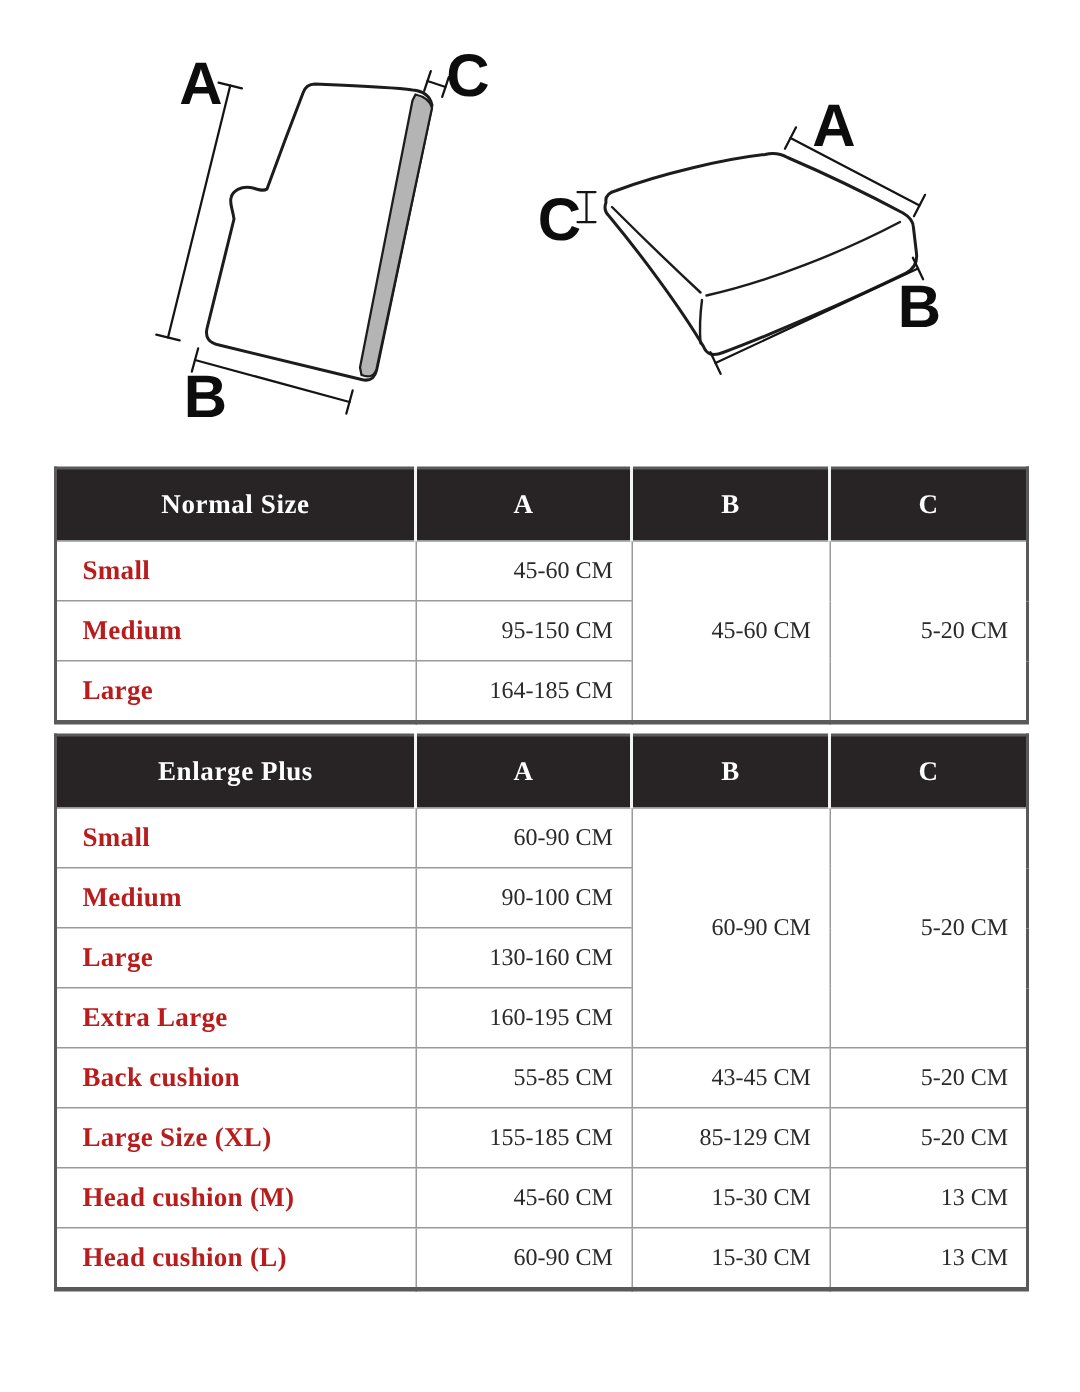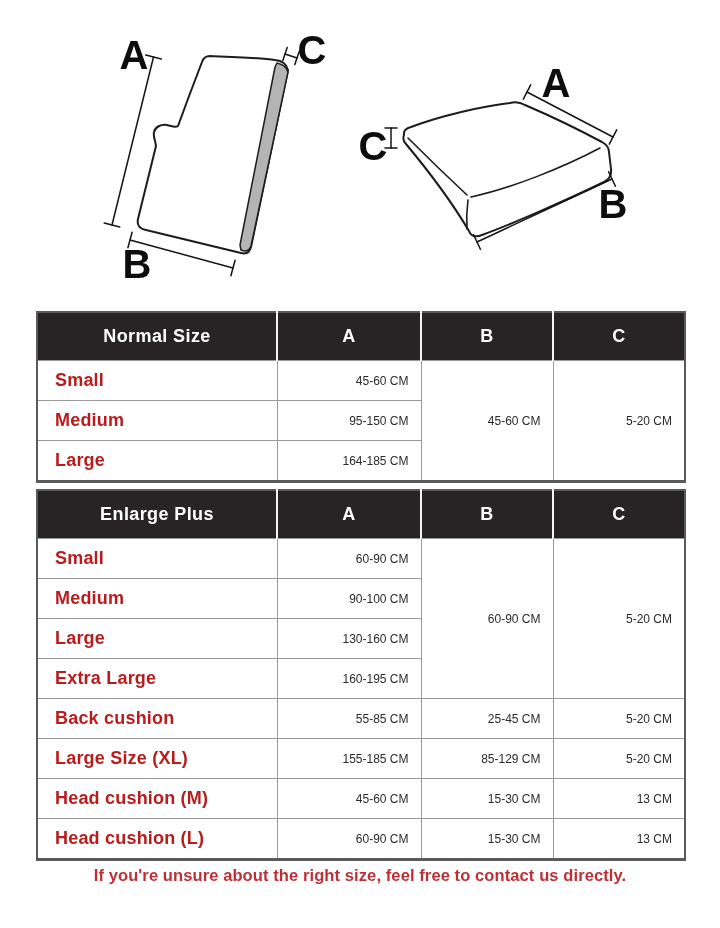--- a/index.html
+++ b/index.html
@@ -11,33 +11,33 @@
   #diagrams { position:absolute; top:0; left:0; }
   .outline { fill:#ffffff; stroke:#1c1c1c; stroke-width:2; stroke-linejoin:round; stroke-linecap:round; }
   .band    { fill:var(--band_gray); stroke:#1c1c1c; stroke-width:1.5; stroke-linejoin:round; }
   .inner   { fill:none; stroke:#1c1c1c; stroke-width:1.6; stroke-linecap:round; }
   .dim     { fill:none; stroke:#141414; stroke-width:1.5; stroke-linecap:round; }
   .dim-label { font-family:"Liberation Sans",sans-serif; font-weight:bold; font-size:40px; fill:#0d0d0d; text-anchor:middle; }
   
   .size-table {
     position:absolute; left:36px; width:648px;
     border-collapse:collapse; table-layout:fixed;
-    border:2px solid var(--border_dark); border-bottom-width:3px;
+    border:2px solid var(--border_dark); border-bottom-width:3px;font-family:Liberation Serif, serif;
   }
   #normal-table  { top:311px; }
   #enlarge-table { top:489px; }
   .size-table th {
     background:var(--header_bg); color:#ffffff;
     font-size:18px; font-weight:bold; letter-spacing:.4px;
     height:45px; border-left:2px solid #f4f4f4; text-align:center;
   }
   .size-table th:first-child { border-left:none; }
   .size-table td {
     border:1px solid var(--border_light);
-    height:37px; font-size:12px; color:#2a2a2a; background:#fff;
+    height:37px; font-size:16px; color:#2a2a2a; background:#fff;
   }
   .size-table td.lbl {
     font-weight:bold; color:#b91c1c; font-size:18px; letter-spacing:.2px;
     text-align:left; padding-left:17px;
   }
   .size-table td.val { text-align:right; padding-right:12px; }
   
   #note {
     position:absolute; top:866px; left:0; width:100%;
     text-align:center; font-weight:bold; font-size:16.5px;
@@ -197,21 +197,21 @@
         <td class="lbl">Large</td>
         <td class="val">130-160 CM</td>
       </tr>
       <tr>
         <td class="lbl">Extra Large</td>
         <td class="val">160-195 CM</td>
       </tr>
       <tr>
         <td class="lbl">Back cushion</td>
         <td class="val">55-85 CM</td>
-        <td class="val">25-45 CM</td>
+        <td class="val">43-45 CM</td>
         <td class="val">5-20 CM</td>
       </tr>
       <tr>
         <td class="lbl">Large Size (XL)</td>
         <td class="val">155-185 CM</td>
         <td class="val">85-129 CM</td>
         <td class="val">5-20 CM</td>
       </tr>
       <tr>
         <td class="lbl">Head cushion (M)</td>
@@ -221,15 +221,14 @@
       </tr>
       <tr>
         <td class="lbl">Head cushion (L)</td>
         <td class="val">60-90 CM</td>
         <td class="val">15-30 CM</td>
         <td class="val">13 CM</td>
       </tr>
     </tbody>
   </table>
 
-  <div id="note">If you're unsure about the right size, feel free to contact us directly.</div>
 
 </div>
 
 </body></html>

